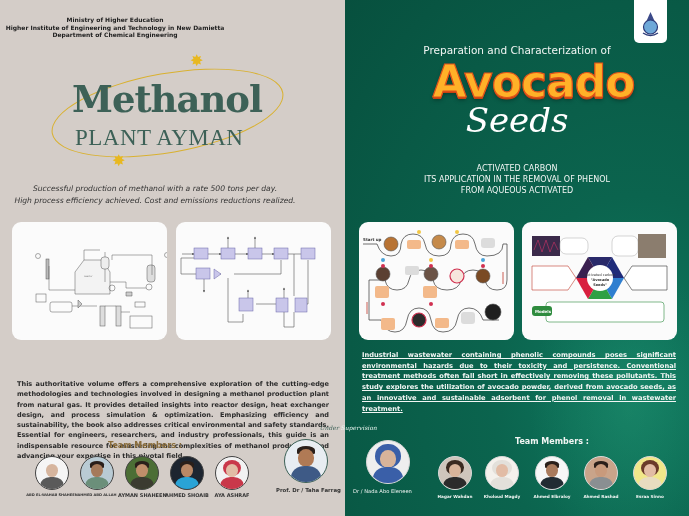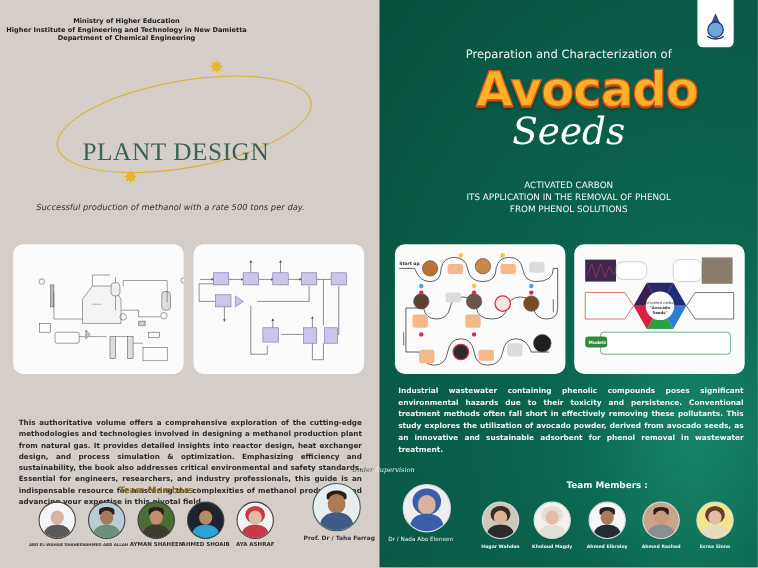--- a/index.html
+++ b/index.html
@@ -42,21 +42,21 @@
   .supervision .sup2 { color: #e8f4ee; }
 
   
   .uni-logo { position: absolute; left: 634px; top: 0; width: 33px; height: 43px; background: #fff; border-radius: 0 0 5px 5px; }
   .prep-title { position: absolute; left: 345px; width: 344px; top: 44px; text-align: center; font-size: 10.5px; color: #f2f6f4; font-family: "DejaVu Sans", sans-serif; }
   .avocado { position: absolute; left: 345px; width: 344px; top: 56px; text-align: center; font-family: "DejaVu Sans", sans-serif; font-weight: bold; font-size: 44px; letter-spacing: -1px;
     color: #ffb128; -webkit-text-stroke: 1.2px #e0521a; text-shadow: 0 2px 0 #c84312, 0 3px 4px rgba(0,0,0,0.35); padding-left: 33px; }
   .seeds { position: absolute; left: 345px; width: 344px; top: 100px; text-align: center; font-family: "DejaVu Serif", serif; font-style: italic; font-size: 34px; color: #fff; }
   .subtitle { position: absolute; left: 345px; width: 344px; top: 163px; text-align: center; font-size: 8px; color: #f2f6f4; line-height: 11px; }
 
-  .desc-right { position: absolute; left: 362px; top: 350px; width: 314px; font-size: 6.7px; font-weight: bold; color: #f2f6f4; line-height: 10.7px; text-align: justify; }
+  .desc-right { position: absolute; left: 362px; top: 350px; width: 314px; font-size: 6.7px; font-weight: bold; color: #f2f6f4; line-height: 10.7px; text-align: justify; text-decoration: underline; }
 
   .team-title-right { position: absolute; left: 515px; top: 437px; font-size: 8px; font-weight: bold; color: #f2f6f4; }
   .avatar.r { border: 1.3px solid #d8d8d8; }
   .name-right { position: absolute; font-size: 4.2px; font-weight: bold; color: #f2f6f4; text-align: center; white-space: nowrap; }
   .nada-name { position: absolute; left: 353px; top: 488px; font-size: 5.2px; color: #f2f6f4; white-space: nowrap; }
 </style>
 </head>
 <body>
 
 <div class="panel-left"></div>
@@ -64,25 +64,27 @@
 <div class="inst">
   <div>Ministry of Higher Education</div>
   <div>Higher Institute of Engineering and Technology in New Damietta</div>
   <div>Department of Chemical Engineering</div>
 </div>
 
 <div class="logo-wrap">
   <div class="logo-ellipse"></div>
   <span class="star" style="left:150px;top:-2px;">✸</span>
   <span class="star" style="left:72px;top:98px;">✸</span>
-  <div class="title-plant">PLANT DESIGN</div>
+  <div class="title-methanol">Methanol</div>
+  <div class="title-plant">PLANT AYMAN</div>
 </div>
 
 <div class="tagline">
   <div>Successful production of methanol with a rate 500 tons per day.</div>
+  <div>High process efficiency achieved. Cost and emissions reductions realized.</div>
 </div>
 
 <div class="card" style="left:12px;top:222px;width:155px;height:118px;">
   <svg viewBox="0 0 155 118">
     <g stroke="#555" stroke-width="0.5" fill="none">
       <rect x="34" y="37" width="3" height="20" fill="#bbb"></rect>
       <path d="M63 50 L72 38 L90 38 L98 50 L98 72 L63 72 Z" fill="#f3f3f3"></path>
       <rect x="89" y="35" width="8" height="12" rx="3" fill="#eee"></rect>
       <rect x="135" y="43" width="8" height="17" rx="3" fill="#ddd"></rect>
       <rect x="38" y="80" width="22" height="10" rx="2"></rect>
@@ -214,21 +216,21 @@
   </svg>
 </div>
 
 <div class="prep-title">Preparation and Characterization of</div>
 <div class="avocado">Avocado</div>
 <div class="seeds">Seeds</div>
 
 <div class="subtitle">
   <div>ACTIVATED CARBON</div>
   <div>ITS APPLICATION IN THE REMOVAL OF PHENOL</div>
-  <div>FROM PHENOL SOLUTIONS</div>
+  <div>FROM AQUEOUS ACTIVATED</div>
 </div>
 
 <div class="card" style="left:359px;top:222px;width:155px;height:118px;">
   <svg viewBox="0 0 155 118">
     <g stroke="#333" stroke-width="0.7" fill="none">
       <path d="M4 22 L18 22 Q22 34 32 34 Q42 34 42 22 Q44 12 54 12 Q64 12 66 22 Q68 34 80 34 Q92 34 92 22 Q94 12 104 12 Q114 12 116 22 Q118 34 128 34 Q144 34 144 22 L148 22 L148 58"></path>
       <path d="M148 58 Q148 68 138 68 Q128 68 126 58 Q124 48 114 48 Q104 48 102 58 Q100 68 88 68 Q76 68 74 58 Q72 48 62 48 Q52 48 50 58 Q48 68 38 68 Q28 68 26 58 L10 58 L10 98"></path>
       <path d="M10 98 L22 98 Q26 110 36 110 Q46 110 48 98 Q50 86 60 86 Q70 86 72 98 Q74 110 84 110 Q96 110 98 98 Q100 86 110 86 Q120 86 124 98 L140 98"></path>
     </g>
     <path d="M144 50 L144 62" stroke="#c0392b" stroke-width="0.8"></path>

